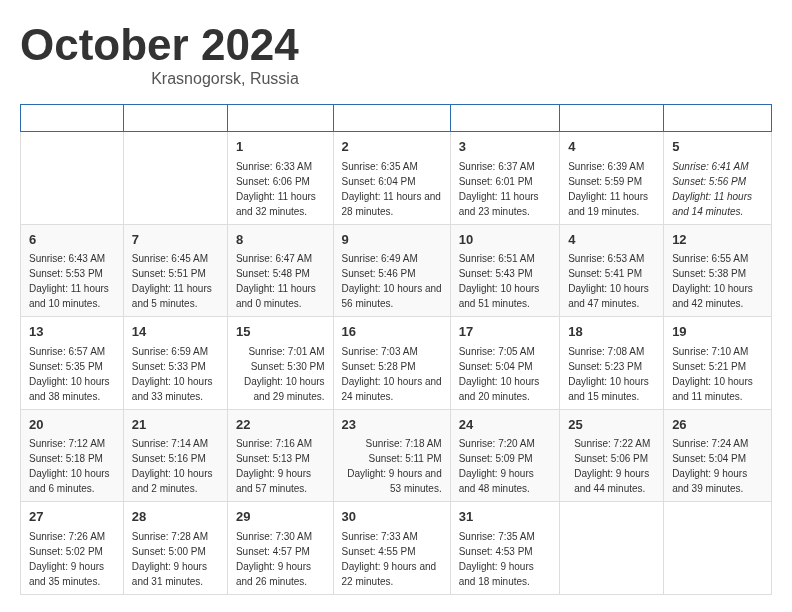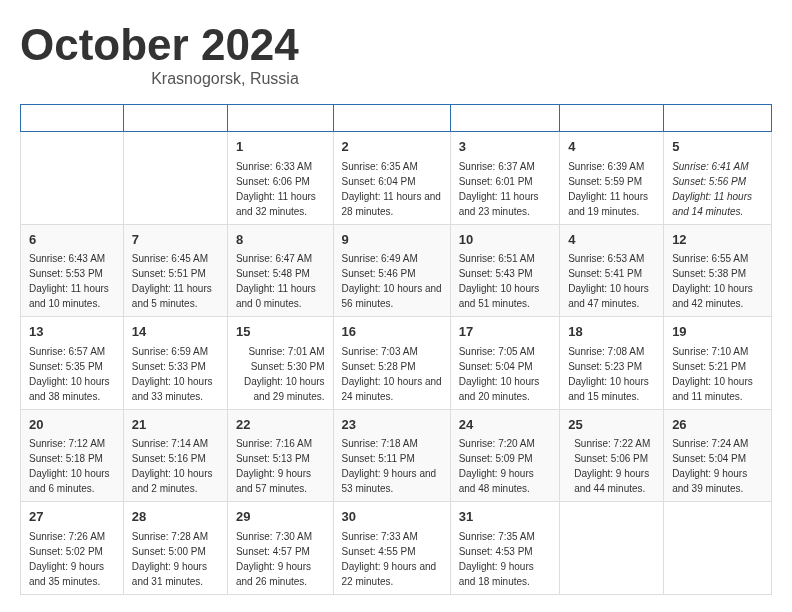--- a/index.html
+++ b/index.html
@@ -248,21 +248,21 @@
 Daylight: 10 hours and 2 minutes.</div>
         </td>
         <td>
           <span class="day-number">22</span>
           <div class="cell-info" style="white-space: pre-line;">Sunrise: 7:16 AM
 Sunset: 5:13 PM
 Daylight: 9 hours and 57 minutes.</div>
         </td>
         <td>
           <span class="day-number">23</span>
-          <div class="cell-info" style="white-space: pre-line;">Sunrise: 7:18 AM
+          <div class="cell-info" style="white-space: pre-line; text-align: right;">Sunrise: 7:18 AM
 Sunset: 5:11 PM
 Daylight: 9 hours and 53 minutes.</div>
         </td>
         <td>
           <span class="day-number">24</span>
           <div class="cell-info" style="white-space: pre-line;">Sunrise: 7:20 AM
 Sunset: 5:09 PM
 Daylight: 9 hours and 48 minutes.</div>
         </td>
         <td>

